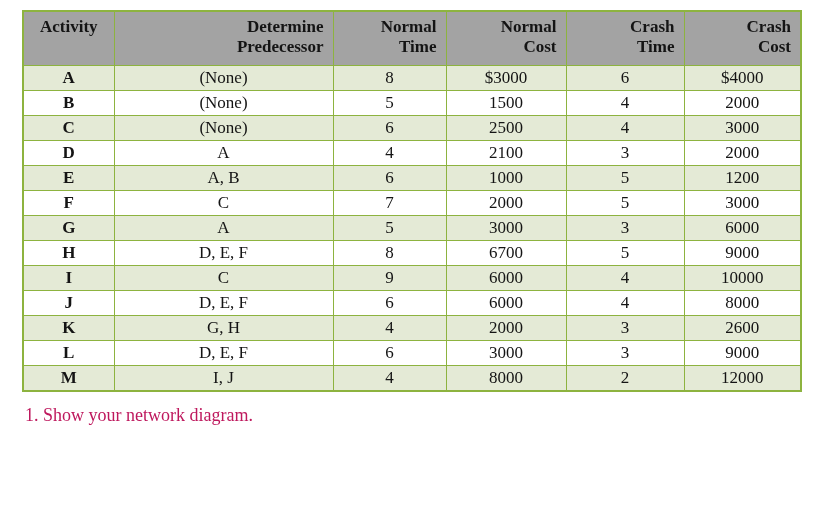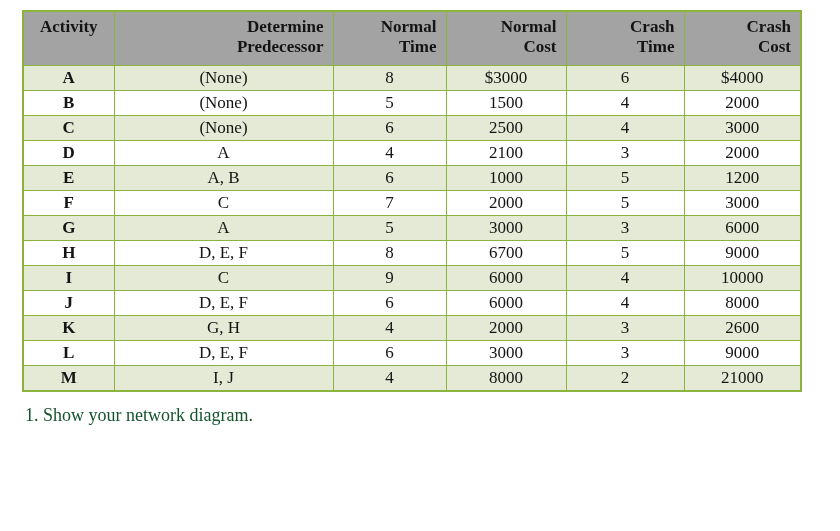--- a/index.html
+++ b/index.html
@@ -92,21 +92,21 @@
   
   #questions {
     position: absolute;
     left: 25px;
     top: 404px;
     width: 790px;
   }
   .question {
     font-size: 18px;
     line-height: 1.25;
-    color: #14532d;
+    color: #be185d;
     margin: 0 0 19px 0;
     white-space: nowrap;
   }
   .question:last-child { margin-bottom: 0; }
 </style>
 </head>
 <body>
 
 <div id="sheet">
 
@@ -243,21 +243,21 @@
             <td class="cell-normal-cost">3000</td>
             <td class="cell-crash-time">3</td>
             <td class="cell-crash-cost">9000</td>
           </tr>
           <tr class="striped">
             <td class="cell-activity">M</td>
             <td class="cell-predecessor">I, J</td>
             <td class="cell-normal-time">4</td>
             <td class="cell-normal-cost">8000</td>
             <td class="cell-crash-time">2</td>
-            <td class="cell-crash-cost">21000</td>
+            <td class="cell-crash-cost">12000</td>
           </tr>
         </tbody>
     </table>
   </div>
 
   <div id="questions">
       <p class="question">1. Show your network diagram.</p>
     </div>
 
 </div>

